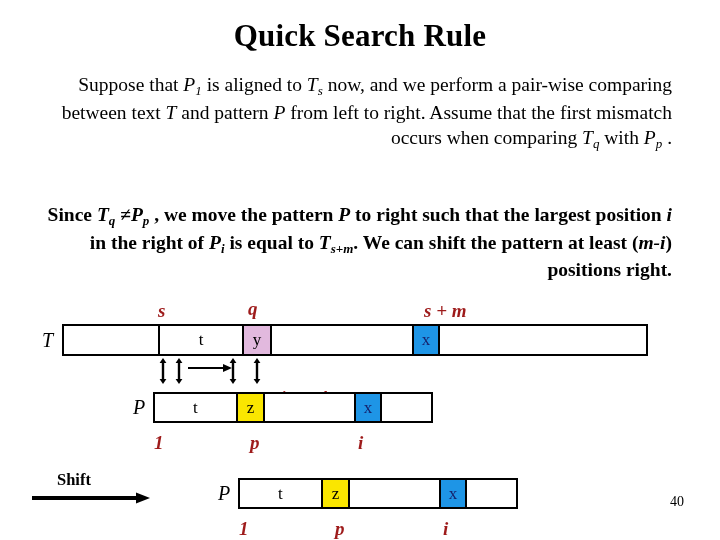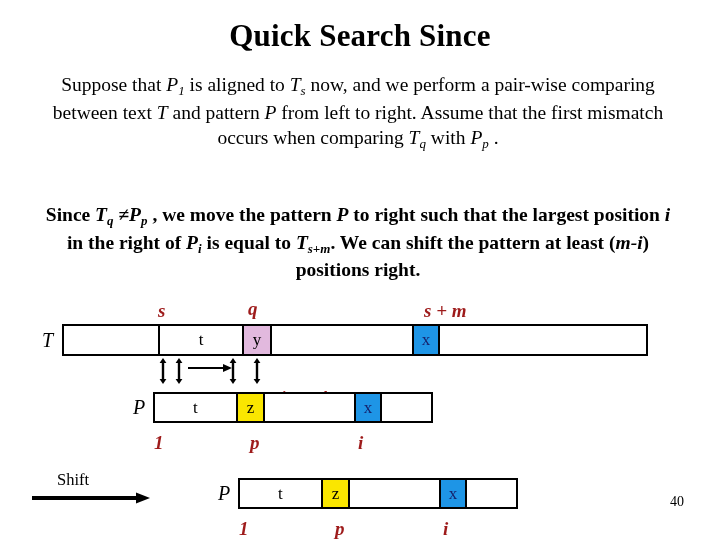--- a/index.html
+++ b/index.html
@@ -28,21 +28,21 @@
     letter-spacing: 0.2px;
   }
 
   
   .para {
     position: absolute;
     left: 44px;
     width: 628px;
     font-size: 19.5px;
     line-height: 25.5px;
-    text-align: center;
+    text-align: right;
   }
   #para-1 { top: 72px; }
   #para-2 { top: 202px; font-weight: bold; }
 
   i, .it { font-style: italic; }
   .sub {
     font-style: italic;
     font-size: 13px;
     vertical-align: baseline;
     position: relative;
@@ -108,21 +108,21 @@
     width: 10px;
     height: 26px;
   }
 
   
   #shift-word {
     position: absolute;
     left: 57px;
     top: 470px;
     font-size: 16.5px;
-    font-weight: normal;
+    font-weight: bold;
   }
   #shift-arrow {
     position: absolute;
     left: 32px;
     top: 492px;
     width: 118px;
     height: 12px;
   }
   #page-number {
     position: absolute;
@@ -130,21 +130,21 @@
     top: 494px;
     font-size: 14px;
   }
   .harrow {
     position: absolute;
   }
 </style>
 </head>
 <body>
 
-<div id="slide-title">Quick Search Since</div>
+<div id="slide-title">Quick Search Rule</div>
 
 <div class="para" id="para-1">
   <span>Suppose that </span><i>P</i><span class="sub">1</span><span> is aligned to </span><i>T</i><span class="sub">s</span><span> now, and we perform a pair-wise comparing between text </span><i>T</i><span> and pattern </span><i>P</i><span> from left to right. Assume that the first mismatch occurs when comparing </span><i>T</i><span class="sub">q</span><span> with </span><i>P</i><span class="sub">p</span><span> .</span>
 </div>
 
 <div class="para" id="para-2">
   <span>Since </span><i>T</i><span class="sub">q</span><span class="neq"> ≠</span><i>P</i><span class="sub">p</span><span> , we move the pattern </span><i>P</i><span> to right such that the largest position </span><i>i</i><span> in the right of </span><i>P</i><span class="sub">i</span><span> is equal to </span><i>T</i><span class="sub">s+m</span><span>. We can shift the pattern at least (</span><i>m-i</i><span>) positions right.</span>
 </div>
 
 <div id="diagram">

